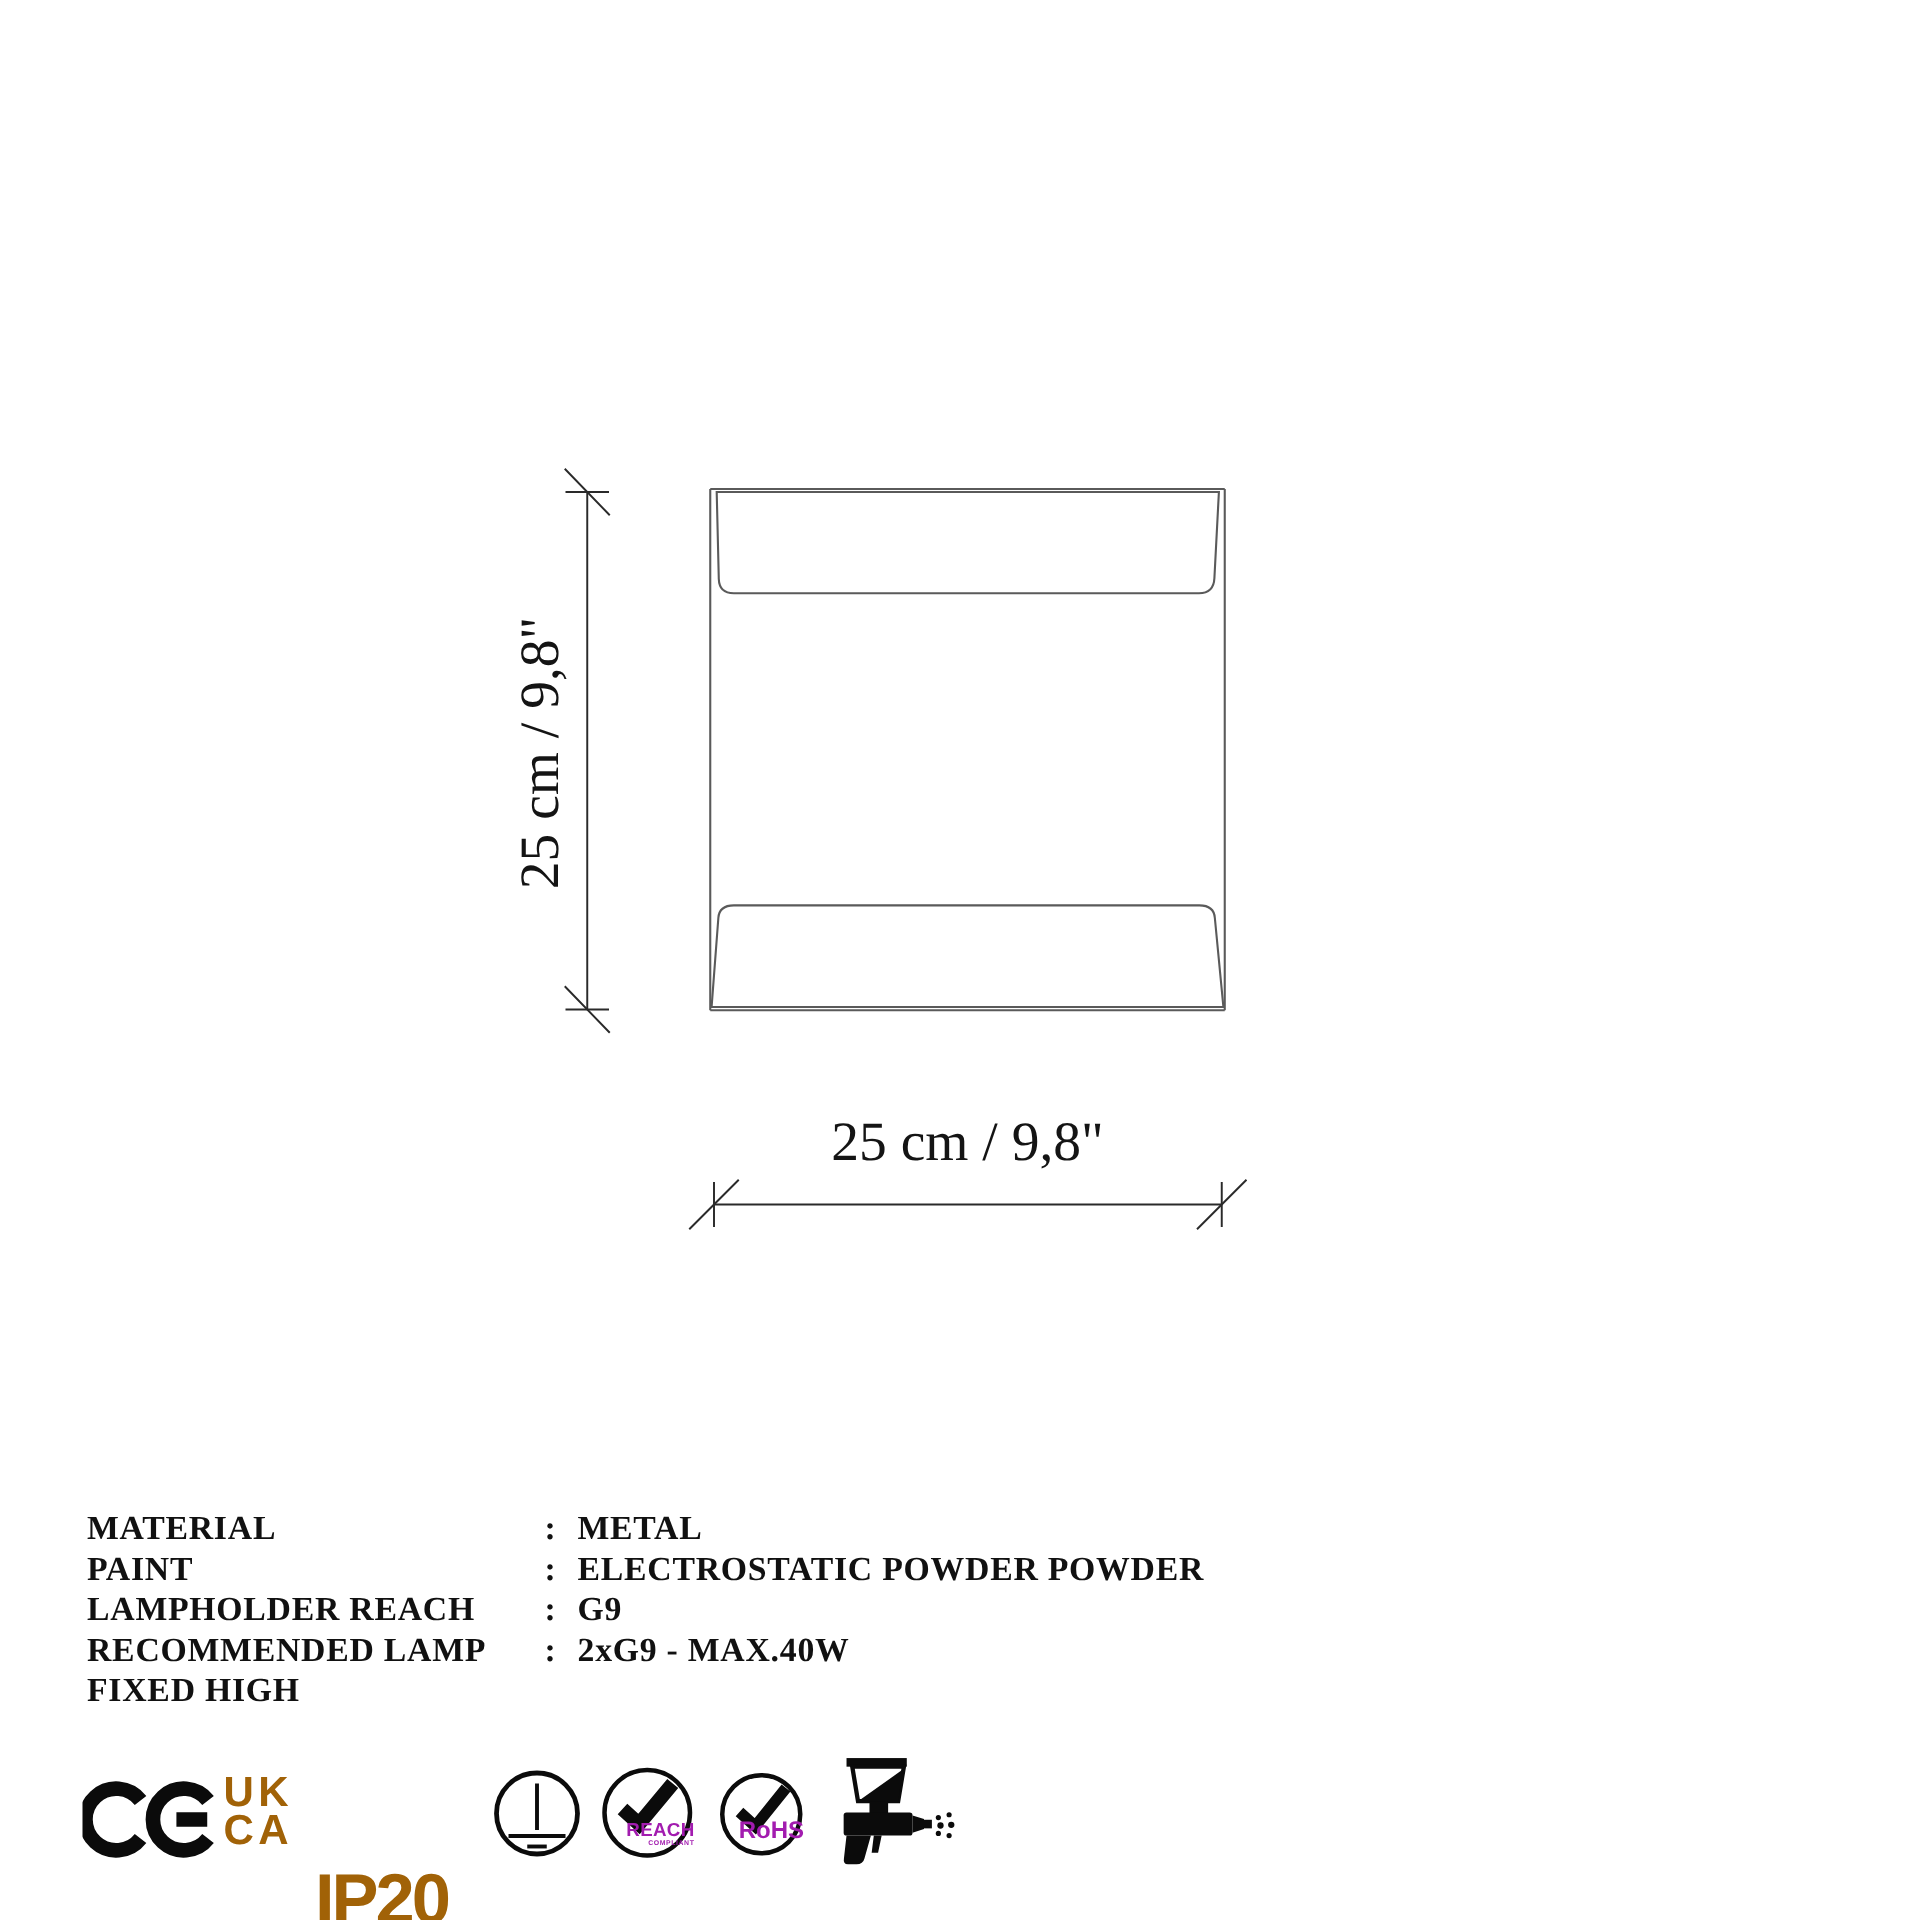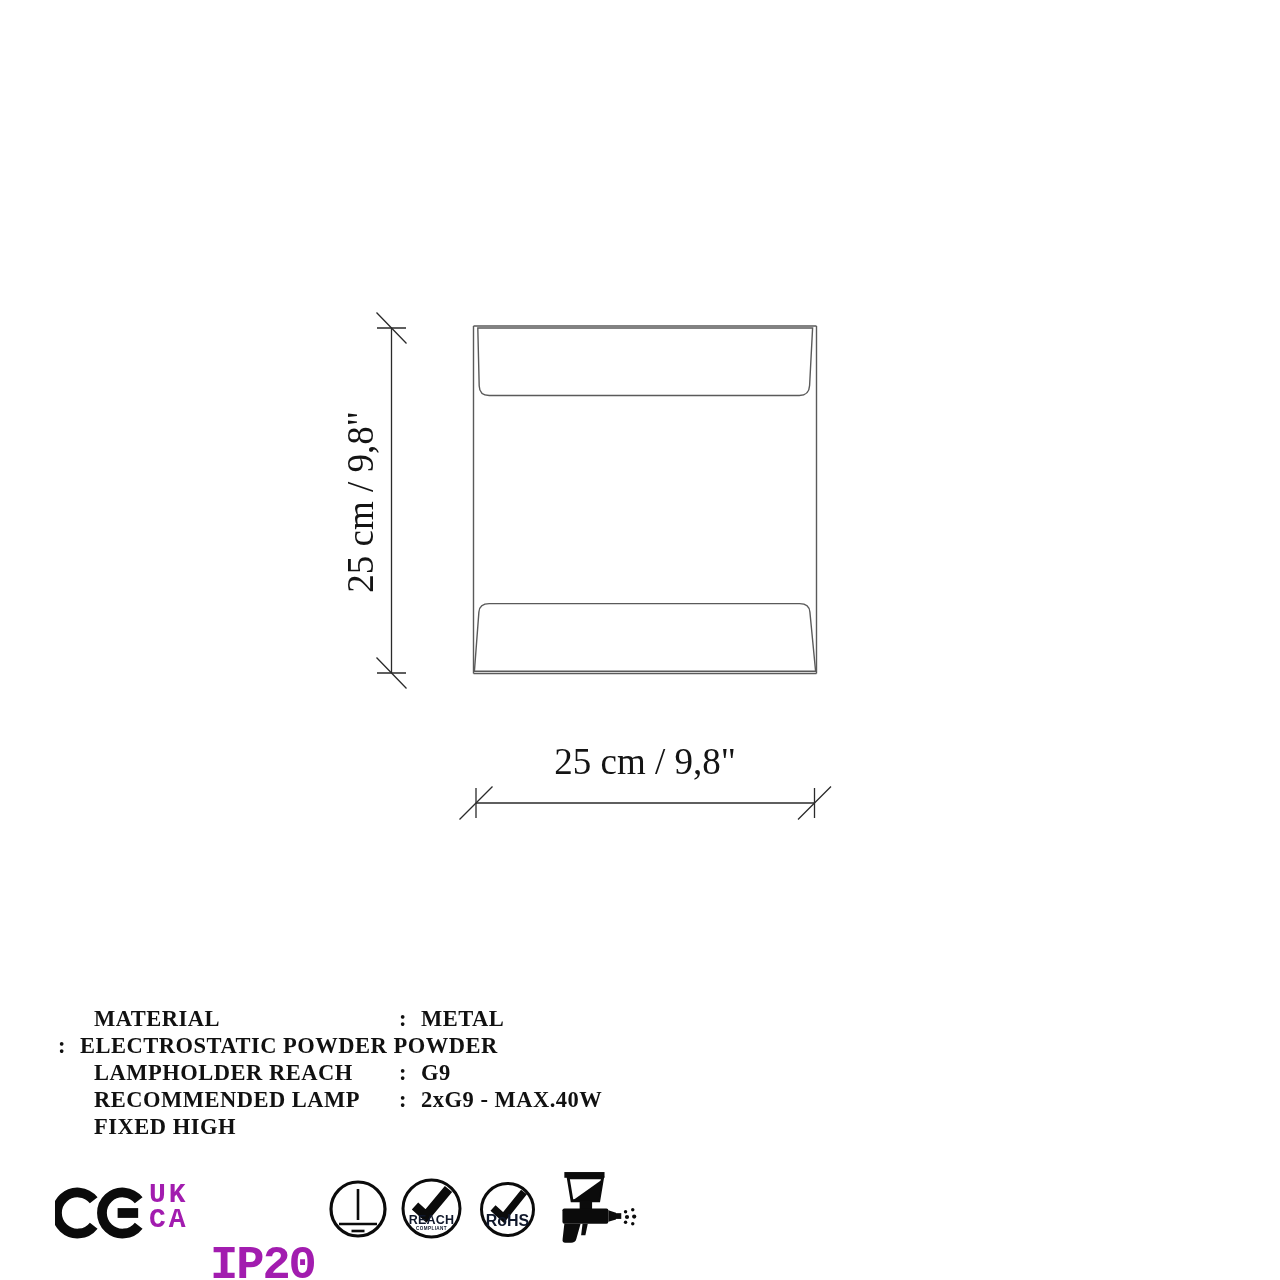--- a/index.html
+++ b/index.html
@@ -19,31 +19,31 @@
     left:161px;top:480px;width:400px;height:44px;line-height:44px;
     transform:rotate(-90deg);
   }
   .dim-label-h{
     left:445px;top:740px;width:400px;height:44px;line-height:44px;
   }
 
   
   .spec-table{left:58px;top:1005px;width:900px;}
   .spec-row{display:flex;font-weight:bold;font-size:22.5px;line-height:27px;letter-spacing:.5px;}
-  .spec-label{width:305px;flex:0 0 305px;margin-left:36px;}
+  .spec-label{width:305px;flex:0 0 305px;}
   .spec-colon{width:22px;flex:0 0 22px;}
   .spec-value{flex:1;}
 
   
-  .cert-text{font-family:Liberation Mono, monospace;font-weight:bold;color:#a21caf;}
+  .cert-text{font-family:Liberation Sans, sans-serif;font-weight:bold;color:#a16207;}
   .ukca{left:149px;top:1183px;font-size:28px;line-height:24.5px;letter-spacing:3px;white-space:pre;}
   .ip20{left:210px;top:1236px;font-size:47px;line-height:60px;letter-spacing:-2px;}
   .badge{position:absolute;}
-  .badge .cap{position:absolute;left:0;width:100%;text-align:center;
-    font-family:"Liberation Sans", sans-serif;font-weight:bold;color:#0f172a;}
+  .badge .cap{position:absolute;left:0;width:100%;text-align:right;
+    font-family:"Liberation Sans", sans-serif;font-weight:bold;color:#a21caf;}
   .reach-cap{top:36px;font-size:12.5px;letter-spacing:.2px;}
   .reach-sub{top:49px;font-size:4.6px;letter-spacing:.4px;}
   .rohs-cap{top:31px;font-size:16px;font-weight:bold;letter-spacing:0;}
 </style>
 </head>
 <body>
 
 <svg class="abs" style="left:0;top:0" width="1280" height="1280" viewBox="0 0 1280 1280">
 
   <g stroke="#5a5a5a" stroke-width="1.4" fill="none">
@@ -70,20 +70,21 @@
 <div class="abs dim-label dim-label-v">25 cm / 9,8"</div>
 <div class="abs dim-label dim-label-h">25 cm / 9,8"</div>
 
 <div class="abs spec-table">
   <div class="spec-row">
     <span class="spec-label">MATERIAL</span>
     <span class="spec-colon">:</span>
     <span class="spec-value">METAL</span>
   </div>
   <div class="spec-row">
+    <span class="spec-label">PAINT</span>
     <span class="spec-colon">:</span>
     <span class="spec-value">ELECTROSTATIC POWDER POWDER</span>
   </div>
   <div class="spec-row">
     <span class="spec-label">LAMPHOLDER REACH</span>
     <span class="spec-colon">:</span>
     <span class="spec-value">G9</span>
   </div>
   <div class="spec-row">
     <span class="spec-label">RECOMMENDED LAMP</span>

